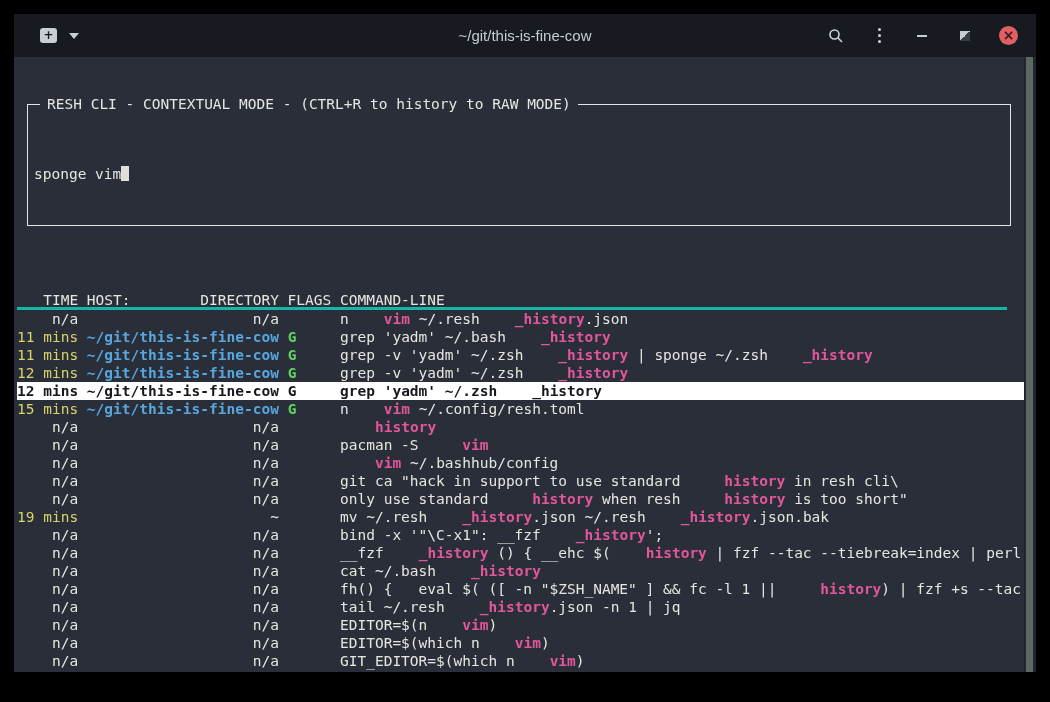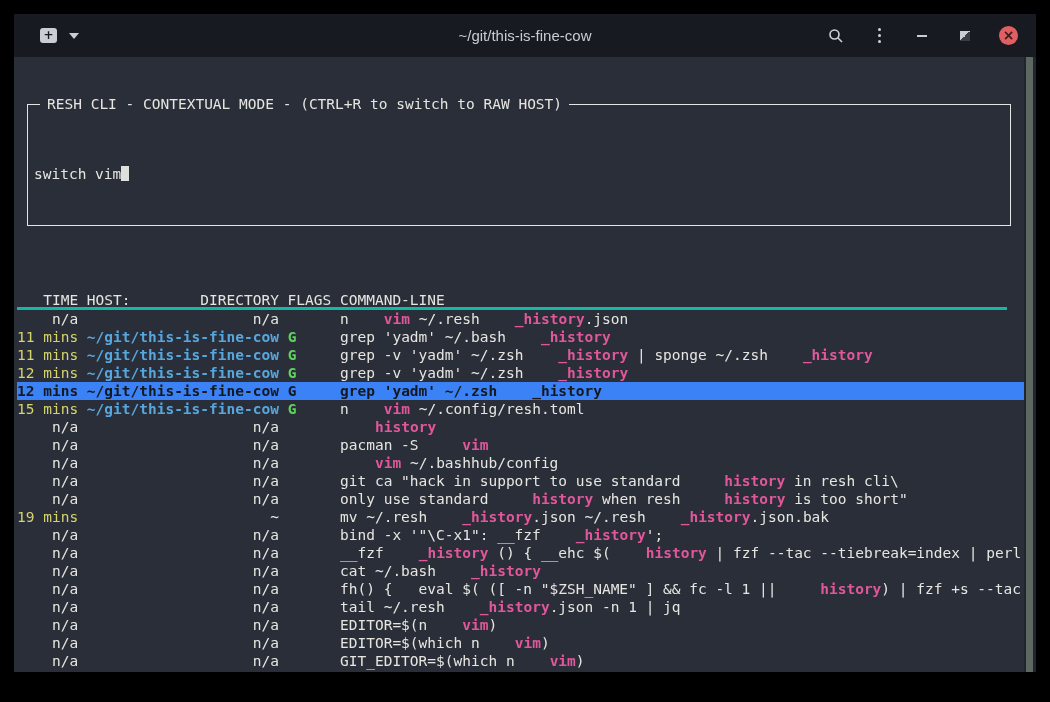--- a/index.html
+++ b/index.html
@@ -57,21 +57,21 @@
   .grid { margin-top:12px; }
   .grid .line { height:18px; }
   .header-line { box-sizing:border-box; height:18px; line-height:16px;
                  border-bottom:3px solid #14b8a6; width:990px; }
 
   .c-time { color:#d6d46b; }
   .c-dir  { color:#57a7df; font-weight:bold; }
   .c-flag { color:#5fd35f; font-weight:bold; }
   .m      { color:#e0579b; font-weight:bold;padding-left:35px; }
 
-  .sel { background:#3b82f6; color:#15181e; font-weight:bold; }
+  .sel { background:#ffffff; color:#15181e; font-weight:bold; }
   .sel span { color:inherit !important; font-weight:bold; }
 </style>
 </head>
 <body>
 
 <div class="window">
 
   <div class="titlebar">
     <div class="tb-left">
       <div class="newtab-btn">
@@ -99,22 +99,22 @@
         <div class="restore-sq"></div>
       </div>
       <div class="close-btn">
         <span class="x">×</span>
       </div>
     </div>
   </div>
 
   <div class="term">
     <div class="search-box">
-      <div class="box-label">RESH CLI - CONTEXTUAL MODE - (CTRL+R to switch to RAW HOST)</div>
-      <div class="query-line"><span>switch vim</span><span class="cursor"></span></div>
+      <div class="box-label">RESH CLI - CONTEXTUAL MODE - (CTRL+R to history to RAW MODE)</div>
+      <div class="query-line"><span>sponge vim</span><span class="cursor"></span></div>
     </div>
 
     <div class="grid" id="grid"><div class="line header-line">   TIME HOST:        DIRECTORY FLAGS COMMAND-LINE</div><div class="line">    n/a                    n/a       <span>n<span class="m">vim</span> ~/.resh<span class="m">_history</span>.json</span></div><div class="line"><span class="c-time">11 mins</span> <span class="c-dir">~/git/this-is-fine-cow</span> <span class="c-flag">G    </span> <span>grep 'yadm' ~/.bash<span class="m">_history</span></span></div><div class="line"><span class="c-time">11 mins</span> <span class="c-dir">~/git/this-is-fine-cow</span> <span class="c-flag">G    </span> <span>grep -v 'yadm' ~/.zsh<span class="m">_history</span> | sponge ~/.zsh<span class="m">_history</span></span></div><div class="line"><span class="c-time">12 mins</span> <span class="c-dir">~/git/this-is-fine-cow</span> <span class="c-flag">G    </span> <span>grep -v 'yadm' ~/.zsh<span class="m">_history</span></span></div><div class="line sel"><span class="c-time">12 mins</span> <span class="c-dir">~/git/this-is-fine-cow</span> <span class="c-flag">G    </span> <span>grep 'yadm' ~/.zsh<span class="m">_history</span></span></div><div class="line"><span class="c-time">15 mins</span> <span class="c-dir">~/git/this-is-fine-cow</span> <span class="c-flag">G    </span> <span>n<span class="m">vim</span> ~/.config/resh.toml</span></div><div class="line">    n/a                    n/a       <span><span class="m">history</span></span></div><div class="line">    n/a                    n/a       <span>pacman -S <span class="m">vim</span></span></div><div class="line">    n/a                    n/a       <span><span class="m">vim</span> ~/.bashhub/config</span></div><div class="line">    n/a                    n/a       <span>git ca "hack in support to use standard <span class="m">history</span> in resh cli\</span></div><div class="line">    n/a                    n/a       <span>only use standard <span class="m">history</span> when resh <span class="m">history</span> is too short"</span></div><div class="line"><span class="c-time">19 mins</span>                      ~       <span>mv ~/.resh<span class="m">_history</span>.json ~/.resh<span class="m">_history</span>.json.bak</span></div><div class="line">    n/a                    n/a       <span>bind -x '"\C-x1": __fzf<span class="m">_history</span>';</span></div><div class="line">    n/a                    n/a       <span>__fzf<span class="m">_history</span> () { __ehc $(<span class="m">history</span> | fzf --tac --tiebreak=index | perl -ne</span></div><div class="line">    n/a                    n/a       <span>cat ~/.bash<span class="m">_history</span></span></div><div class="line">    n/a                    n/a       <span>fh() {   eval $( ([ -n "$ZSH_NAME" ] &amp;&amp; fc -l 1 || <span class="m">history</span>) | fzf +s --tac</span></div><div class="line">    n/a                    n/a       <span>tail ~/.resh<span class="m">_history</span>.json -n 1 | jq</span></div><div class="line">    n/a                    n/a       <span>EDITOR=$(n<span class="m">vim</span>)</span></div><div class="line">    n/a                    n/a       <span>EDITOR=$(which n<span class="m">vim</span>)</span></div><div class="line">    n/a                    n/a       <span>GIT_EDITOR=$(which n<span class="m">vim</span>)</span></div><div class="line">    n/a                    n/a       <span>n<span class="m">vim</span></span></div></div>
   </div>
 
   <div class="scrollbar">
     <div class="scroll-thumb"></div>
   </div>
 </div>
 

